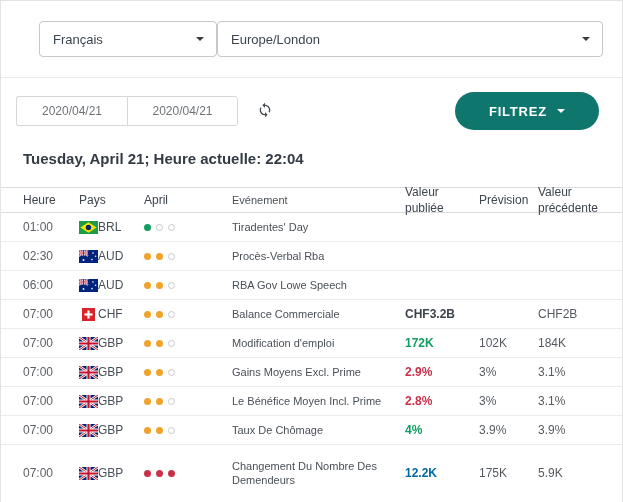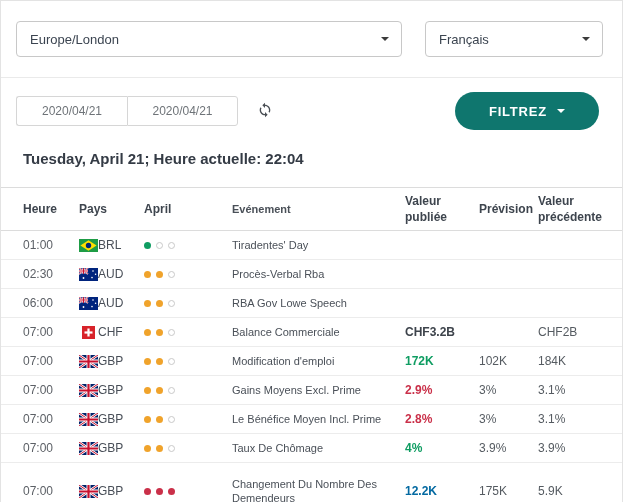--- a/index.html
+++ b/index.html
@@ -55,22 +55,22 @@
   }
   .filter-btn .caret { border-top-color:#fff; margin-left:10px; }
   
   .page-title {
     margin:20px 0 0 22px; font-size:15px; font-weight:bold; color:#343b45;
   }
   
   .table { margin-top:20px; }
   .t-head, .t-row { display:flex; align-items:center; padding-left:22px; padding-right:8px; }
   .t-head {
-    height:44px; border-top:1px solid #dcdcdc; border-bottom:1px solid #dcdcdc;
-    font-size:12px; font-weight:bold; color:#3e454e;
+    height:26px; border-top:1px solid #dcdcdc; border-bottom:1px solid #dcdcdc;
+    font-size:12px; font-weight:normal; color:#3e454e;
   }
   .t-row { height:29px; border-bottom:1px solid #ececec; font-size:12px; color:#555b61; }
   .t-row:last-child { height:auto; min-height:56px; border-bottom:none; padding:7px 8px 7px 22px; }
   .c-time   { width:56px;  flex:none; }
   .c-pays   { width:65px;  flex:none; display:flex; align-items:center; }
   .c-impact { width:88px;  flex:none; display:flex; align-items:center; }
   .c-event  { width:173px; flex:none; padding-right:10px; font-size:11px; color:#4a5058; line-height:1.3; }
   .c-actual { width:74px;  flex:none; }
   .c-fcast  { width:59px;  flex:none; }
   .c-prev   { flex:1; }
@@ -83,26 +83,26 @@
     width:7px; height:7px; border-radius:50%; margin-right:5px; flex:none;
   }
   .dot-empty { background:#fff; border:1px solid #c9c9c9; }
 </style>
 </head>
 <body>
 
 <div class="widget">
 
   <div class="sec-top">
+    <div class="select select-lang">
+      <span>Français</span>
+      <span class="caret"></span>
+    </div>
     <div class="select select-tz">
       <span>Europe/London</span>
-      <span class="caret"></span>
-    </div>
-    <div class="select select-lang">
-      <span>Français</span>
       <span class="caret"></span>
     </div>
   </div>
 
   <div class="sec-filter">
     <div class="date-group">
       <div class="date-box">2020/04/21</div>
       <div class="date-box">2020/04/21</div>
     </div>
     <button class="refresh-btn">

